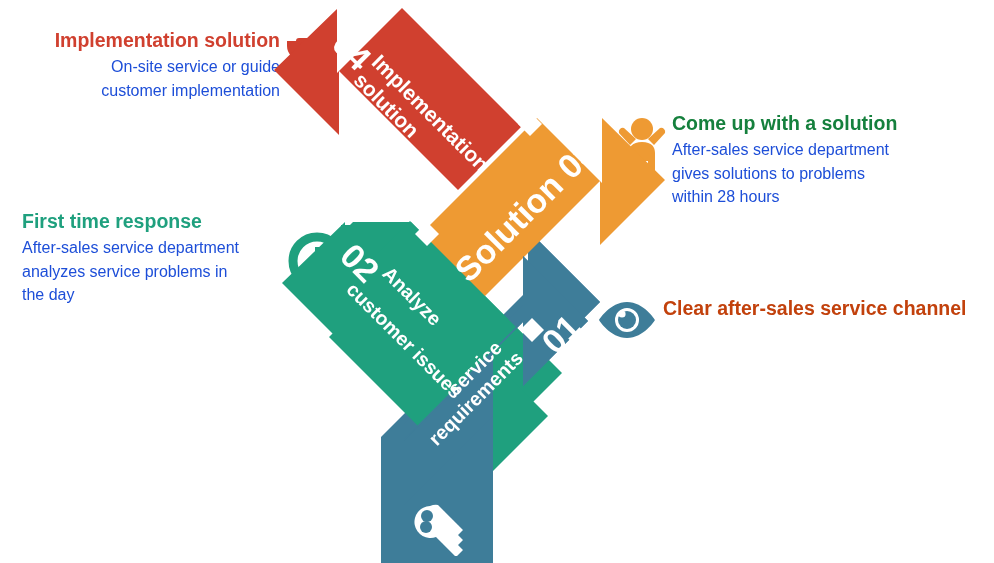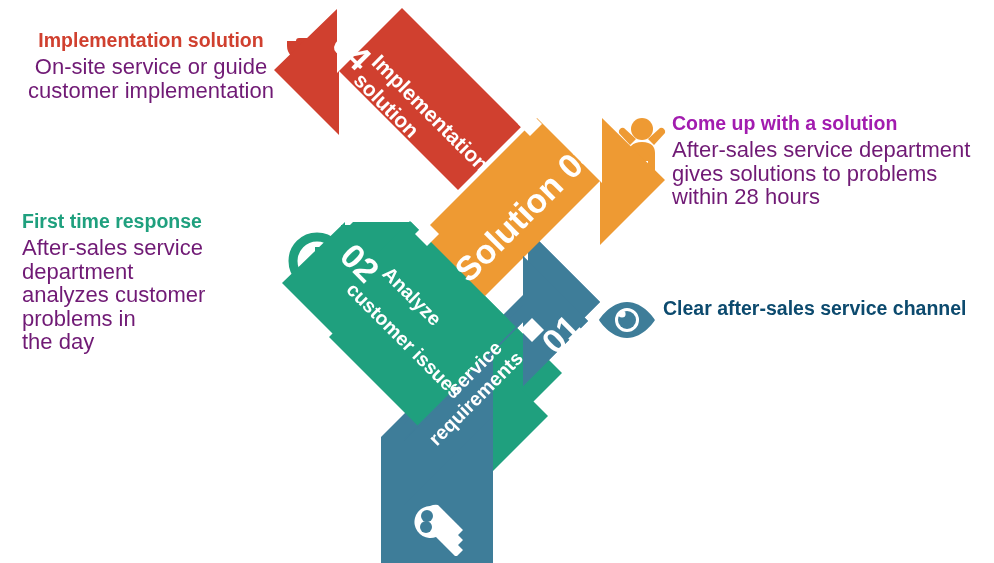--- a/index.html
+++ b/index.html
@@ -16,26 +16,26 @@
 
   .txtblock{position:absolute;}
   .txt-title{
     font-size:19.5px;
     font-weight:bold;
     line-height:26px;
     margin:0 0 2px 0;
     white-space:nowrap;
   }
   .txt-body{
-    font-size:22px;
+    font-size:16px;
     line-height:23.5px;
-    color:#701a75;
+    color:#1d4ed8;
     margin:0;
   }
-  .txt-right{text-align:center;}
+  .txt-right{text-align:right;}
 
   
   #blk-04{left:22px;top:27px;width:258px;}
   #blk-03{left:672px;top:110px;width:300px;}
   #blk-02{left:22px;top:208px;width:252px;}
   #blk-01{left:663px;top:295px;width:325px;}
 
   .icon-box{position:absolute;}
   #icon-trophy{left:281px;top:36px;width:54px;height:56px;}
   #icon-person{left:617px;top:116px;width:50px;height:72px;}
@@ -262,30 +262,30 @@
     <circle cx="26" cy="16" r="3.6" fill="#ffffff"></circle>
   </svg>
 
   <div class="txtblock txt-right" id="blk-04">
     <div class="txt-title" style="color:#D0402F;">Implementation solution</div>
     <div class="txt-body">On-site service or guide</div>
     <div class="txt-body">customer implementation</div>
   </div>
 
   <div class="txtblock" id="blk-03">
-    <div class="txt-title" style="color:#a21caf;">Come up with a solution</div>
+    <div class="txt-title" style="color:#15803d;">Come up with a solution</div>
     <div class="txt-body">After-sales service department</div>
     <div class="txt-body">gives solutions to problems</div>
     <div class="txt-body">within 28 hours</div>
   </div>
 
   <div class="txtblock" id="blk-02">
     <div class="txt-title" style="color:#1FA07E;">First time response</div>
     <div class="txt-body">After-sales service department</div>
-    <div class="txt-body">analyzes customer problems in</div>
+    <div class="txt-body">analyzes service problems in</div>
     <div class="txt-body">the day</div>
   </div>
 
   <div class="txtblock" id="blk-01">
-    <div class="txt-title" style="color:#0c4a6e;">Clear after-sales service channel</div>
+    <div class="txt-title" style="color:#c2410c;">Clear after-sales service channel</div>
   </div>
 
 </div>
 
 </body></html>

